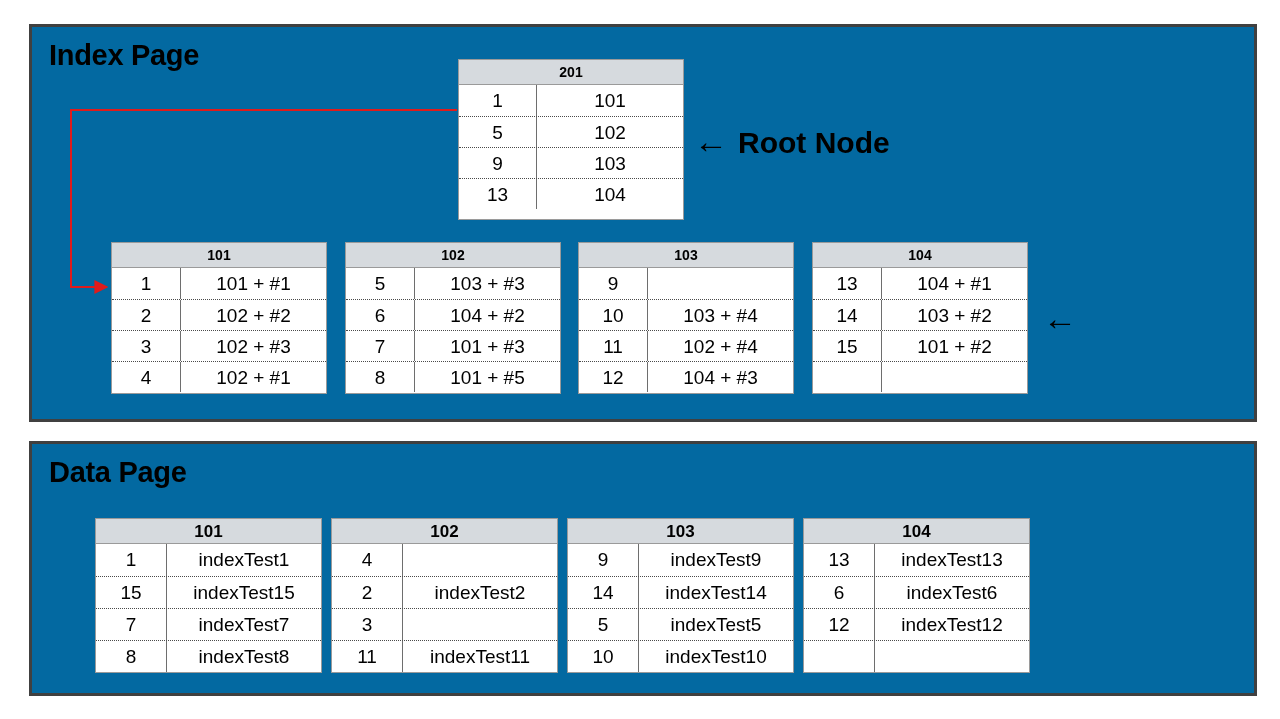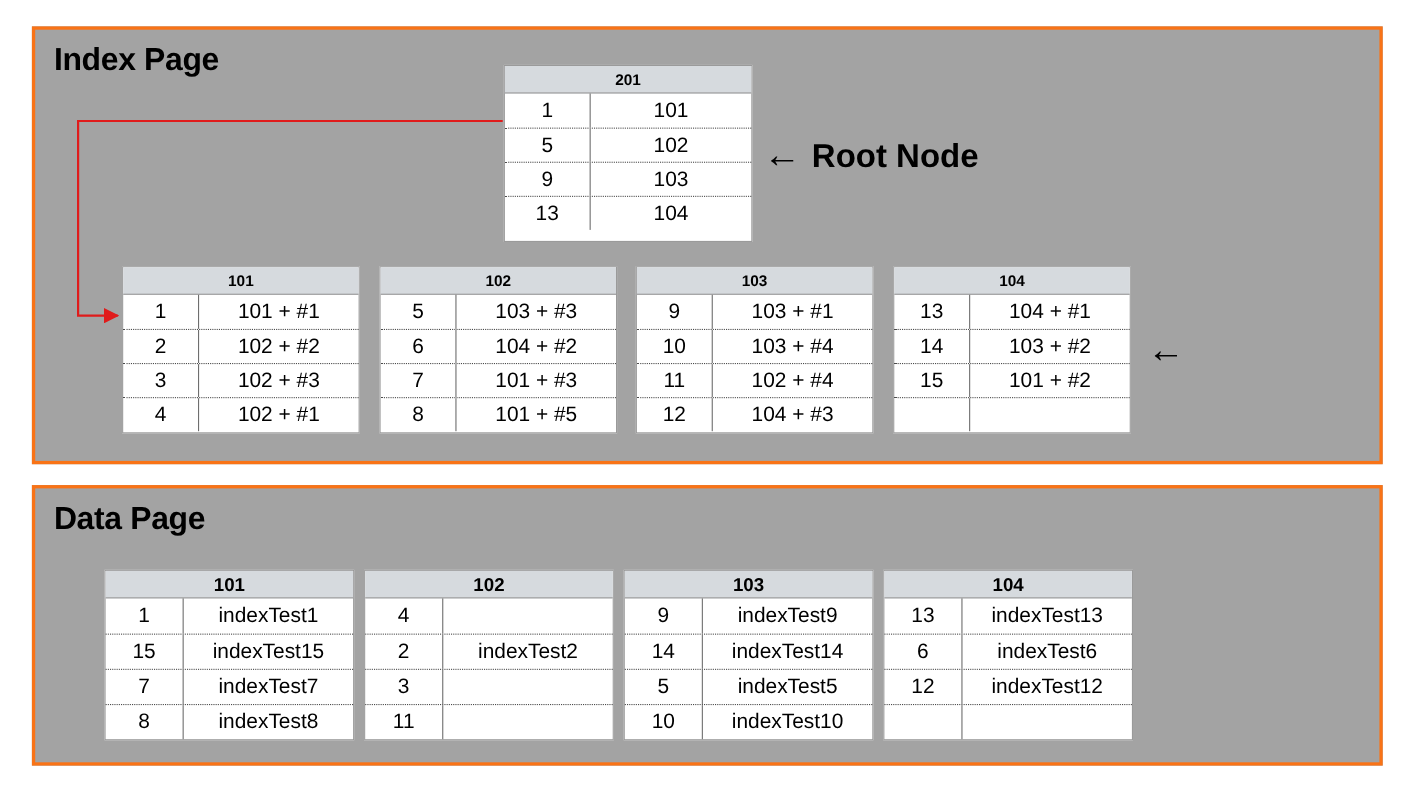--- a/index.html
+++ b/index.html
@@ -15,22 +15,22 @@
     position: relative;
     width: 1280px;
     height: 719px;
     background: #ffffff;
     overflow: hidden;
   }
 
   
   .panel {
     position: absolute;
-    border: 3px solid #f97316;
-    background: #a3a3a3;
+    border: 3px solid #404040;
+    background: #0369a1;
     box-sizing: border-box;
   }
   #index-panel { left: 29px;  top: 24px;  width: 1228px; height: 398px; }
   #data-panel  { left: 29px;  top: 441px; width: 1228px; height: 255px; }
 
   .panel-title {
     position: absolute;
     font-size: 29px;
     font-weight: bold;
     color: #000000;
@@ -202,21 +202,20 @@
     <div class="node-row">
       <div class="k">8</div>
       <div class="v">101 + #5</div>
     </div>
   </div>
 
   <div class="node idx leaf" id="leaf-2">
     <div class="node-head">103</div>
     <div class="node-row first">
       <div class="k">9</div>
-      <div class="v">103 + #1</div>
     </div>
     <div class="node-row">
       <div class="k">10</div>
       <div class="v">103 + #4</div>
     </div>
     <div class="node-row">
       <div class="k">11</div>
       <div class="v">102 + #4</div>
     </div>
     <div class="node-row">
@@ -293,20 +292,21 @@
     </div>
     <div class="node-row">
       <div class="k">2</div>
       <div class="v">indexTest2</div>
     </div>
     <div class="node-row">
       <div class="k">3</div>
     </div>
     <div class="node-row">
       <div class="k">11</div>
+      <div class="v">indexTest11</div>
     </div>
   </div>
 
   <div class="node dat data-node" id="data-2">
     <div class="node-head">103</div>
     <div class="node-row first">
       <div class="k">9</div>
       <div class="v">indexTest9</div>
     </div>
     <div class="node-row">

